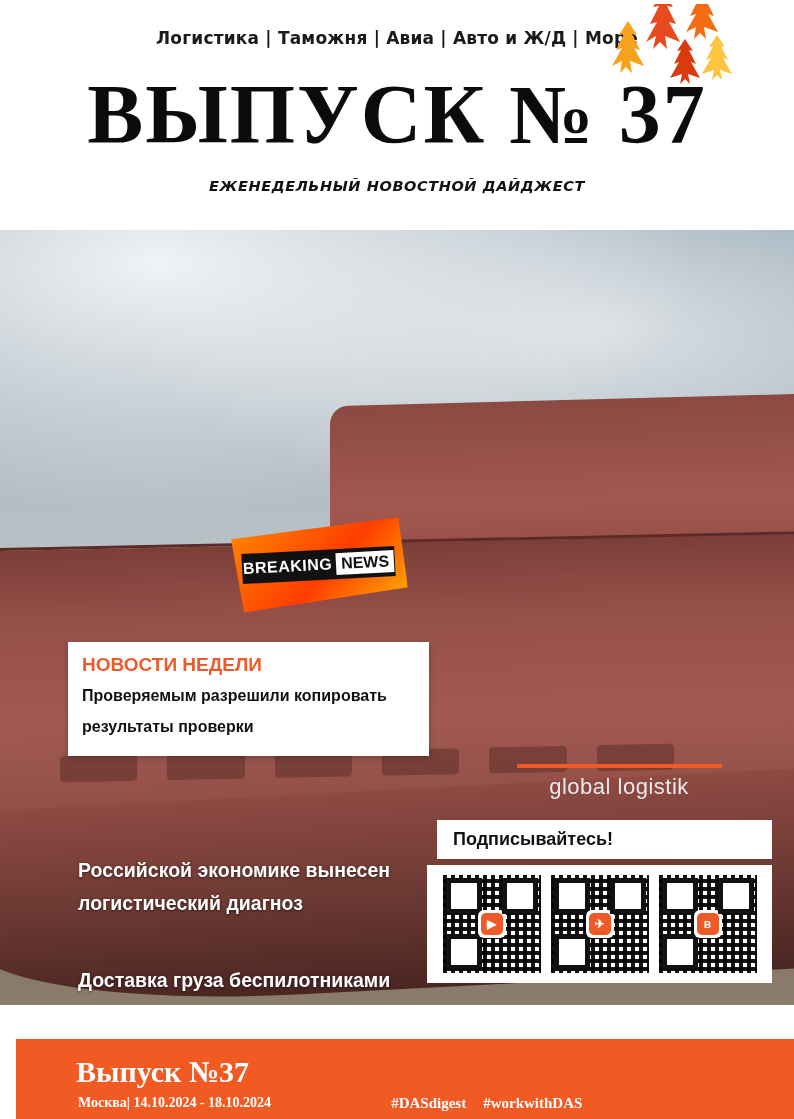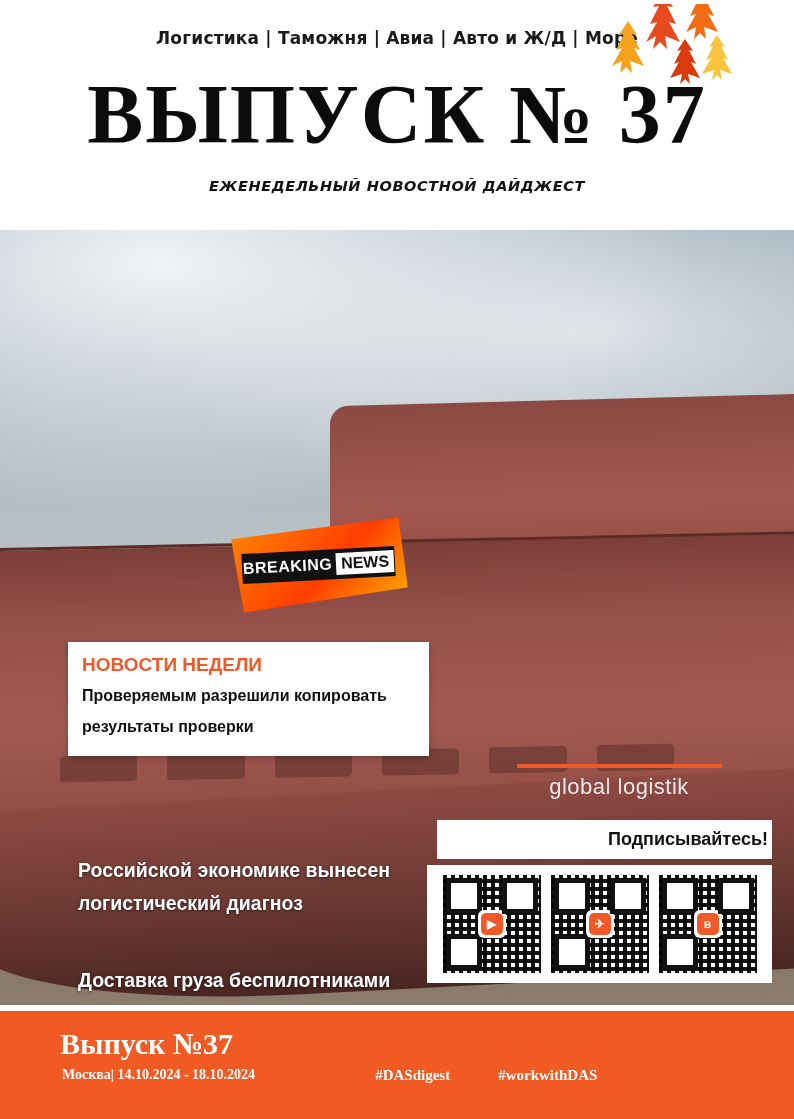--- a/index.html
+++ b/index.html
@@ -257,22 +257,22 @@
     position: absolute;
     right: 22px;
     bottom: 22px;
     width: 345px;
   }
   .subscribe-title {
     background: #ffffff;
     color: #111;
     font-weight: bold;
     font-size: 18px;
-    text-align: right;
-    padding: 9px 4px;
+    text-align: left;
+    padding: 9px 16px;
     margin-left: 10px;
   }
   .qr-row {
     display: flex;
     gap: 10px;
     background: #ffffff;
     padding: 10px;
     margin-top: 6px;
     justify-content: center;
   }
@@ -324,22 +324,22 @@
     font-size: 12px;
     font-weight: bold;
   }
   .glyph-youtube { background: #f05a28; }
   .glyph-telegram { background: #f05a28; }
   .glyph-vk { background: #f05a28; }
 
   
   .footer {
     position: absolute;
-    left: 0; right: 0; bottom: 0;
-    height: 108px;
+    left: 16px; right: 0; bottom: 0;
+    height: 80px;
     background: #f15a22;
     color: #ffffff;
   }
   .footer-issue {
     font-family: "Liberation Serif", serif;
     font-weight: bold;
     font-size: 30px;
     padding: 16px 0 0 60px;
   }
   .footer-row {
@@ -348,21 +348,21 @@
     padding: 6px 0 0 62px;
   }
   .footer-date {
     font-family: "Liberation Serif", serif;
     font-weight: bold;
     font-size: 14px;
   }
   .footer-tags {
     margin-left: 120px;
     display: flex;
-    gap: 48px;
+    gap: 17px;
     font-family: "Liberation Serif", serif;
     font-weight: bold;
     font-size: 15px;
   }
 </style>
 </head>
 <body>
 
 <div class="header">
   <div class="rubrics">Логистика | Таможня |  Авиа | Авто и Ж/Д | Море</div>

